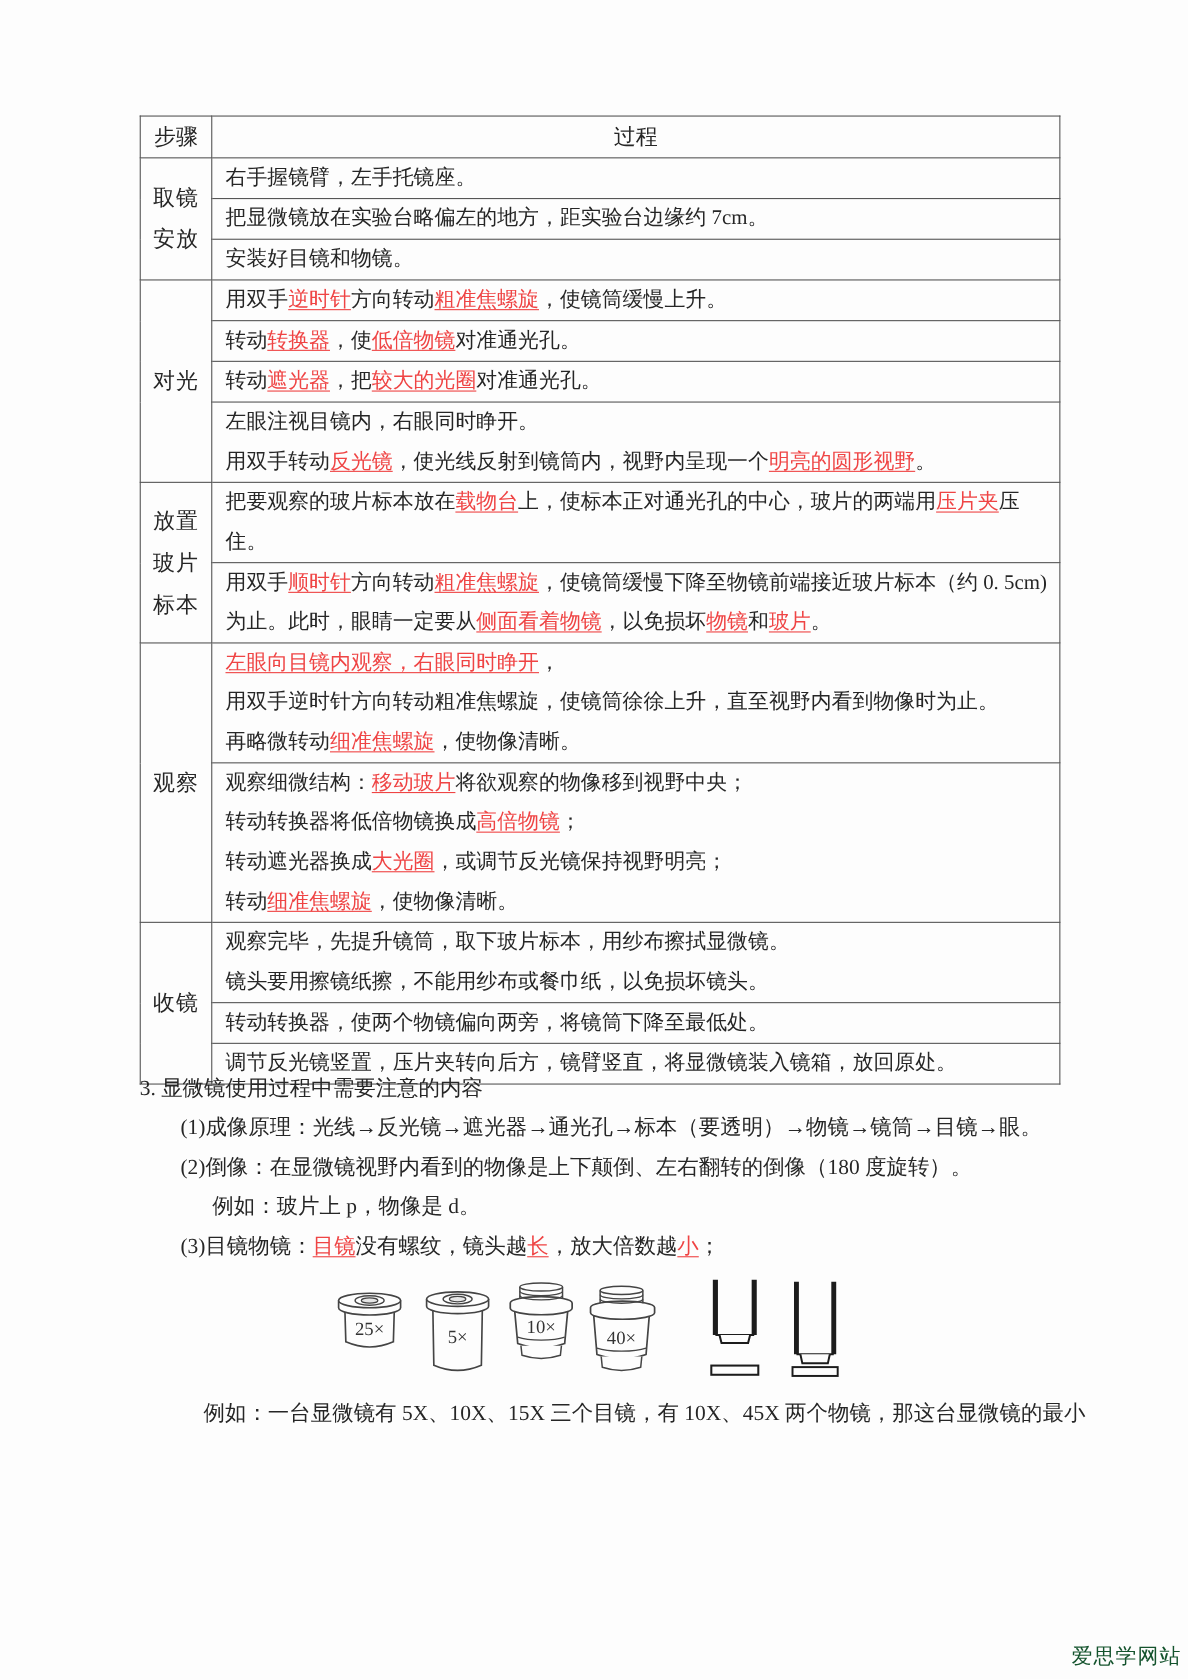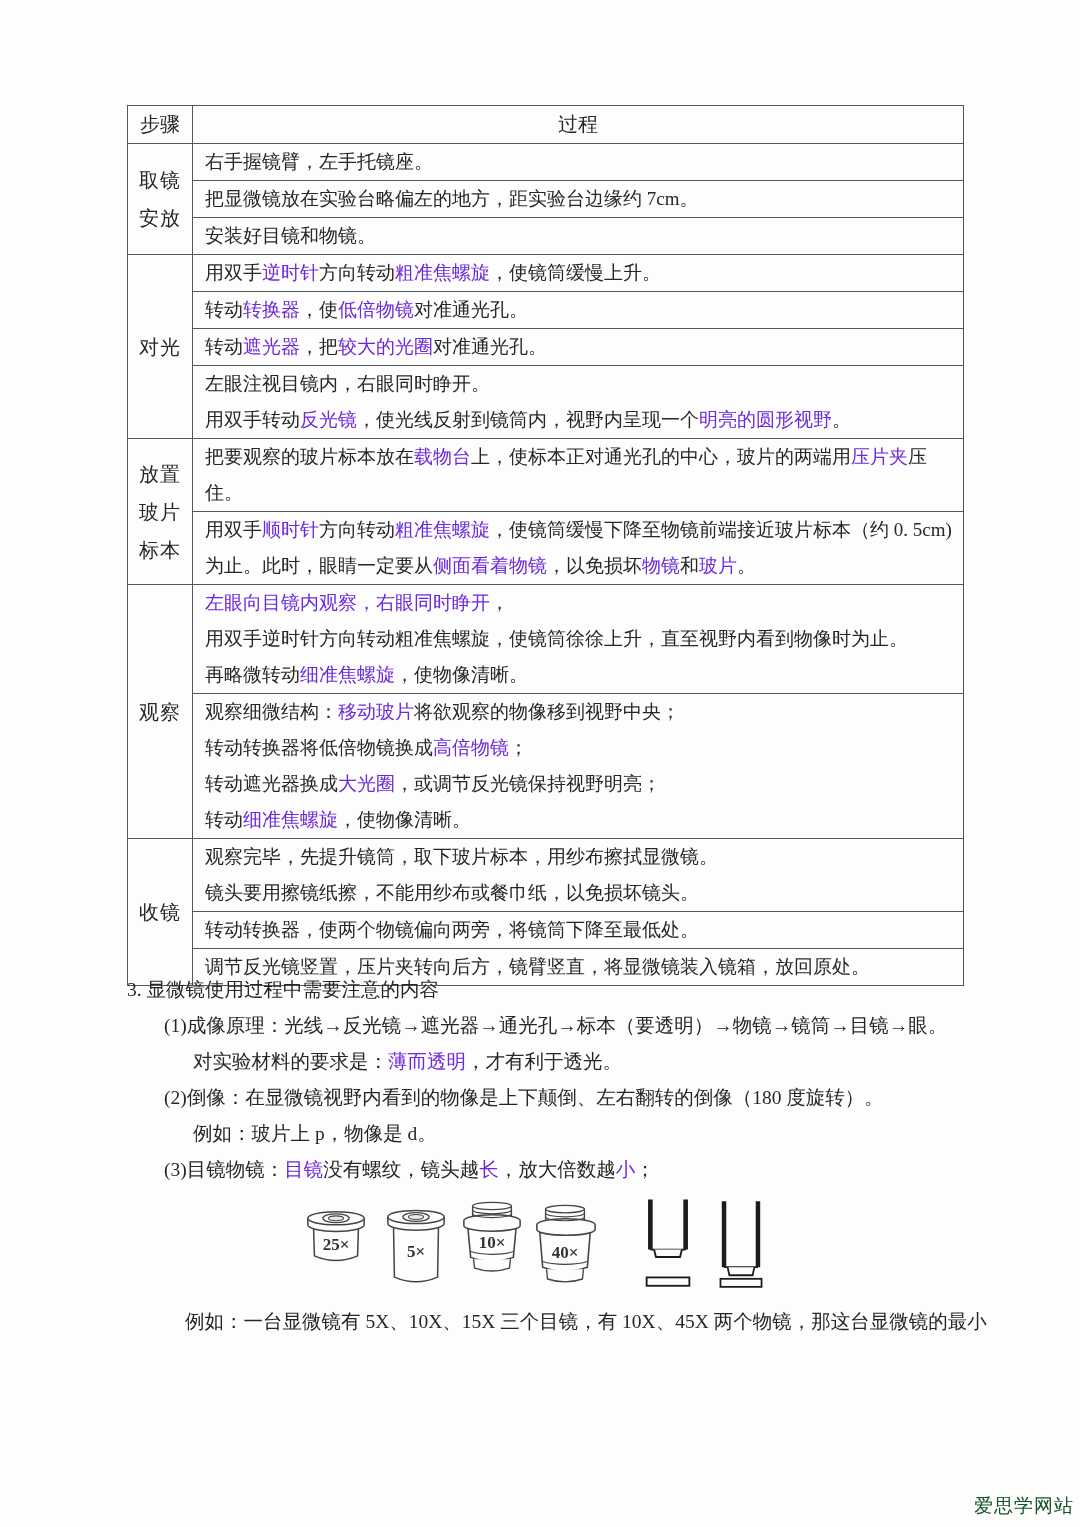--- a/index.html
+++ b/index.html
@@ -14,32 +14,32 @@
   }
   table.steps td,table.steps th{border:1.6px solid #565656;background:#fdfdfd;}
   th.hd{font-weight:normal;font-size:20px;padding:5px 0;text-align:center;}
   th.hd.step-col{width:64px;}
   td.step-cell{
     text-align:center;vertical-align:middle;font-size:20px;
     line-height:38px;padding:0 3px;letter-spacing:1px;
   }
   td.proc-cell{padding:0 8px 0 12px;font-size:19px;vertical-align:middle;margin-top:24px;}
   td.proc-cell p{margin:0;line-height:36px;white-space:normal;}
-  .lnk{color:#6d28d9;text-underline-offset:3px;}
+  .lnk{color:#ef4444;text-decoration:underline;text-underline-offset:3px;}
   
   .notes{position:absolute;left:127px;top:966px;width:880px;font-size:19.5px;color:#262626;}
   .note-line{line-height:24px;margin:12px 0;}
   .in0{}
   .in1{margin-left:37px;}
   .in2{margin-left:66px;}
   .in3{margin-left:157px;}
   .in2b{margin-left:58px;}
   
   .figure{margin:4px 0 10px 178px;height:104px;display:flex;align-items:flex-start;}
-  .lens{position:relative;flex:0 0 auto;font-weight:bold;}
+  .lens{position:relative;flex:0 0 auto;}
   .lens svg{display:block;}
   .lens-label{
     position:absolute;left:0;right:0;text-align:center;
     font-size:17px;color:#333;font-family:"Liberation Serif","DejaVu Serif",serif;
   }
   .gap18{width:18px;} .gap13{width:13px;} .gap8{width:8px;} .gap44{width:44px;} .gap22{width:22px;}
   
   .watermark{
     position:absolute;right:6px;bottom:8px;font-size:19px;color:#14532d;letter-spacing:1px;
   }
@@ -151,21 +151,20 @@
           <td class="proc-cell">
             <p><span>调节反光镜竖置，压片夹转向后方，镜臂竖直，将显微镜装入镜箱，放回原处。</span></p>
           </td>
         </tr>
       </tbody>
   </table>
 
   <div class="notes">
     <div class="note-line in0"><span>3. 显微镜使用过程中需要注意的内容</span></div>
     <div class="note-line in1"><span>(1)成像原理：光线→反光镜→遮光器→通光孔→标本（要透明）→物镜→镜筒→目镜→眼。</span></div>
-    <div class="note-line in2"><span>对实验材料的要求是：</span><span class="lnk">薄而透明</span><span>，才有利于透光。</span></div>
     <div class="note-line in1"><span>(2)倒像：在显微镜视野内看到的物像是上下颠倒、左右翻转的倒像（180 度旋转）。</span></div>
     <div class="note-line in2"><span>例如：玻片上 p，物像是 d。</span></div>
     <div class="note-line in1"><span>(3)目镜物镜：</span><span class="lnk">目镜</span><span>没有螺纹，镜头越</span><span class="lnk">长</span><span>，放大倍数越</span><span class="lnk">小</span><span>；</span></div>
 
     <div class="figure">
 
       <div class="lens" style="margin-top:14px;">
         <svg width="62" height="60" viewBox="0 0 66 60">
           <path d="M9,15 L10,49 Q33,59 56,49 L57,15 Z" fill="#fdfdfd" stroke="#444" stroke-width="1.6"></path>
           <path d="M3,9 v7 a30,7 0 0 0 60,0 v-7" fill="#fdfdfd" stroke="#444" stroke-width="1.6"></path>

